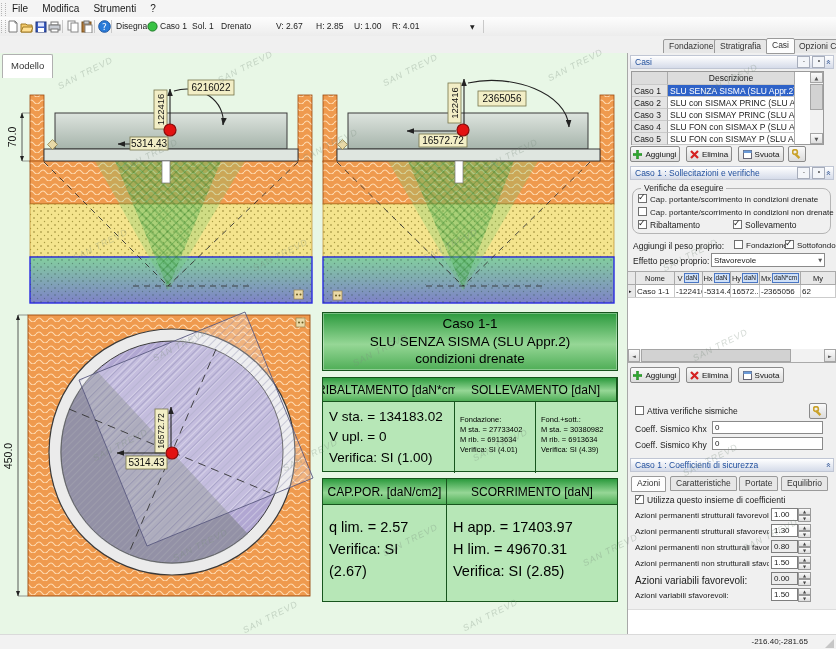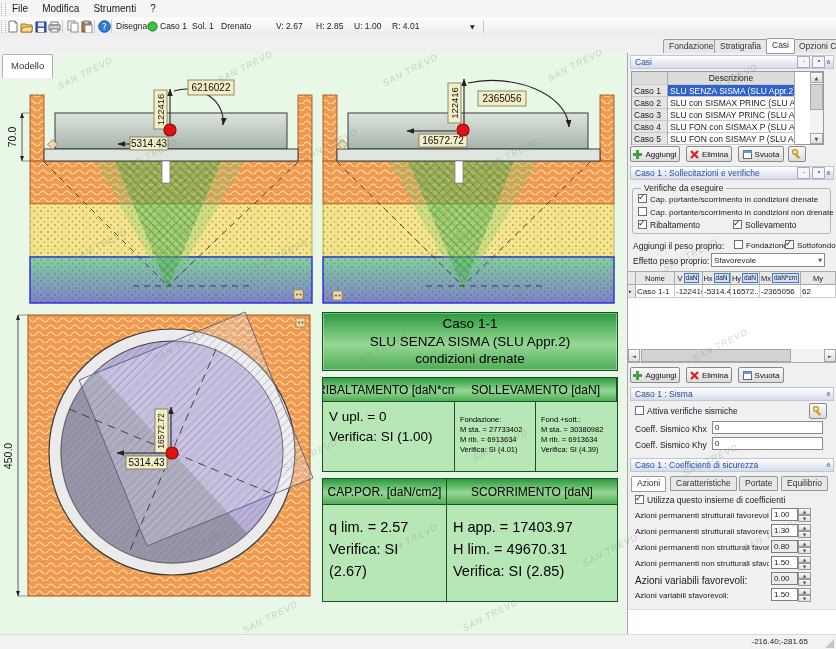--- a/index.html
+++ b/index.html
@@ -312,20 +312,21 @@
     <div id="res-title" class="abs greenhdr">
       <div>Caso 1-1</div>
       <div>SLU SENZA SISMA (SLU Appr.2)</div>
       <div>condizioni drenate</div>
     </div>
 
     <div class="abs resbox" style="left:322px;top:324px;width:294px;height:93px;grid-template-columns:132px 1fr;grid-template-rows:24px 1fr;">
       <div class="res-h greenhdr">RIBALTAMENTO [daN*cm]</div>
       <div class="res-h greenhdr cdiv">SOLLEVAMENTO [daN]</div>
       <div class="res-big cdiv">
+        <div>V sta. = 134183.02</div>
         <div>V upl. = 0</div>
         <div>Verifica: SI (1.00)</div>
       </div>
       <div style="display:grid;grid-template-columns:1fr 1fr;">
         <div class="res-mini cdiv">
           <div>Fondazione:</div>
             <div>M sta. = 27733402</div>
           <div>M rib. = 6913634</div>
             <div>Verifica: SI (4.01)</div>
         </div>
@@ -425,21 +426,21 @@
 
     <div class="ghdr" style="left:2px;top:113px;width:204px">
       <span>Caso 1 : Sollecitazioni e verifiche</span>
       <span class="gh-btns">
           <span class="gh-b">-</span>
           <span class="gh-b">•</span>
           <span class="chev glyph">»</span>
         </span>
     </div>
 
-    <div class="abs" style="left:4px;top:135px;width:199px;height:46px;border:1px solid #b5b5b5;border-radius:3px;box-sizing:border-box;">
+    <div class="abs" style="left:4px;top:135px;width:199px;height:46px;border:1px solid #b5b5b5;border-radius:8px;box-sizing:border-box;">
       <span class="abs" style="left:8px;top:-6px;background:#f0f0f0;padding:0 3px;font-size:8.5px">Verifiche da eseguire</span>
     </div>
     <div class="abs" style="left:10px;top:141px"><span class="cb on"></span><span class="cbl" style="font-size:8px">Cap. portante/scorrimento in condizioni drenate</span></div>
     <div class="abs" style="left:10px;top:154px"><span class="cb"></span><span class="cbl" style="font-size:8px">Cap. portante/scorrimento in condizioni non drenate</span></div>
     <div class="abs" style="left:10px;top:167px"><span class="cb on"></span><span class="cbl">Ribaltamento</span></div>
     <div class="abs" style="left:105px;top:167px"><span class="cb on"></span><span class="cbl">Sollevamento</span></div>
 
     <span class="abs" style="left:5px;top:188px;font-size:8.5px">Aggiungi il peso proprio:</span>
     <div class="abs" style="left:106px;top:187px"><span class="cb"></span><span class="cbl" style="font-size:8px">Fondazione</span></div>
     <div class="abs" style="left:157px;top:187px"><span class="cb on"></span><span class="cbl" style="font-size:8px">Sottofondo</span></div>
@@ -501,26 +502,20 @@
       <span>Elimina</span>
       </div>
     <div class="btn" style="left:110px;top:314px;width:46px">
       <svg width="9" height="9">
           <rect x="0.5" y="0.5" width="8" height="8" fill="#fff" stroke="#667"></rect>
           <rect x="0.5" y="0.5" width="8" height="2.5" fill="#6a9ad8"></rect>
         </svg>
       <span>Svuota</span>
       </div>
 
-    <div class="ghdr" style="left:2px;top:334px;width:204px">
-      <span>Caso 1 : Sisma</span>
-      <span class="gh-btns">
-          <span class="chev glyph">»</span>
-        </span>
-    </div>
     <div class="abs" style="left:7px;top:353px"><span class="cb"></span><span class="cbl">Attiva verifiche sismiche</span></div>
     <div class="btn" style="left:181px;top:350px;width:18px">
       <svg width="10" height="10">
           <circle cx="3" cy="3" r="2.4" fill="none" stroke="#caa22a" stroke-width="1.6"></circle>
           <rect x="4" y="4" width="6" height="2.4" transform="rotate(45 4 4)" fill="#caa22a"></rect>
         </svg>
       </div>
     <span class="abs" style="left:7px;top:371px;font-size:8.5px">Coeff. Sismico Khx</span>
     <div class="abs field" style="left:84px;top:368px;width:111px;height:13px">0</div>
     <span class="abs" style="left:7px;top:387px;font-size:8.5px">Coeff. Sismico Khy</span>

